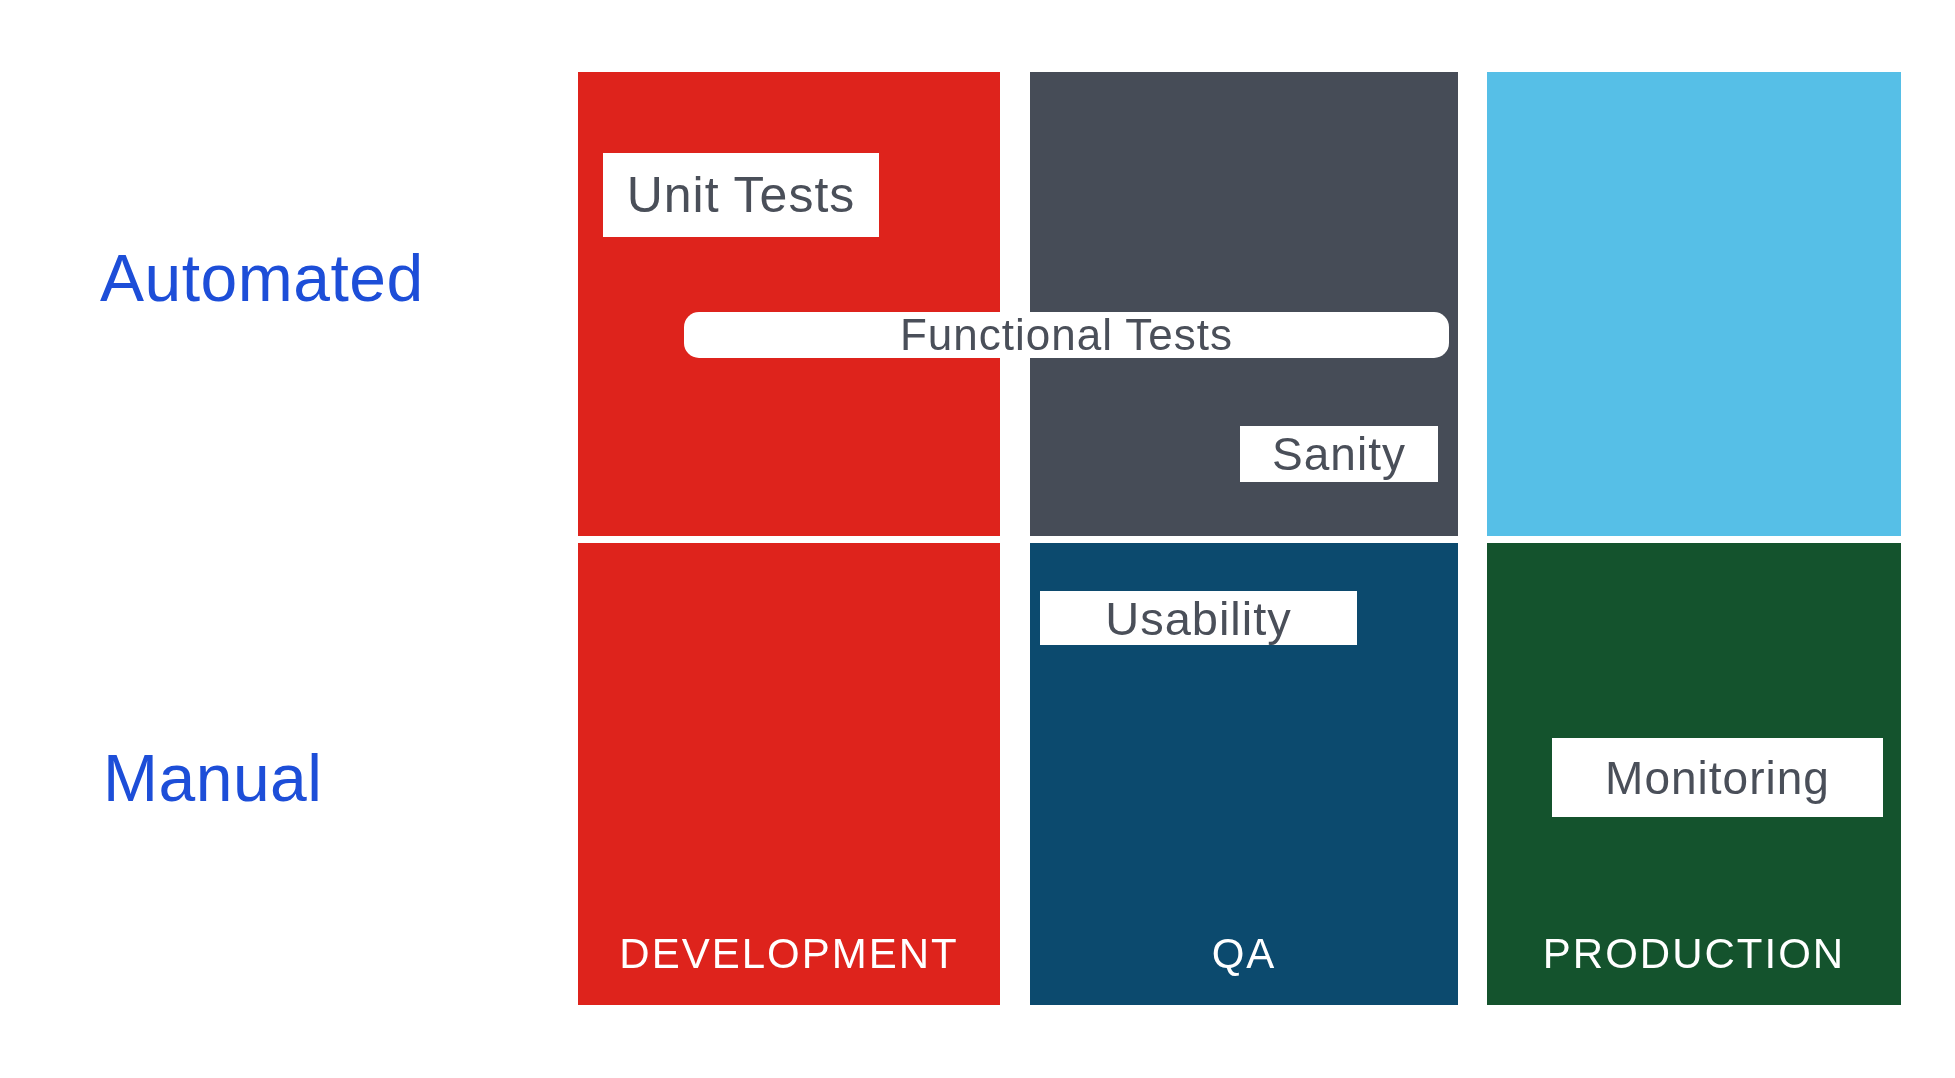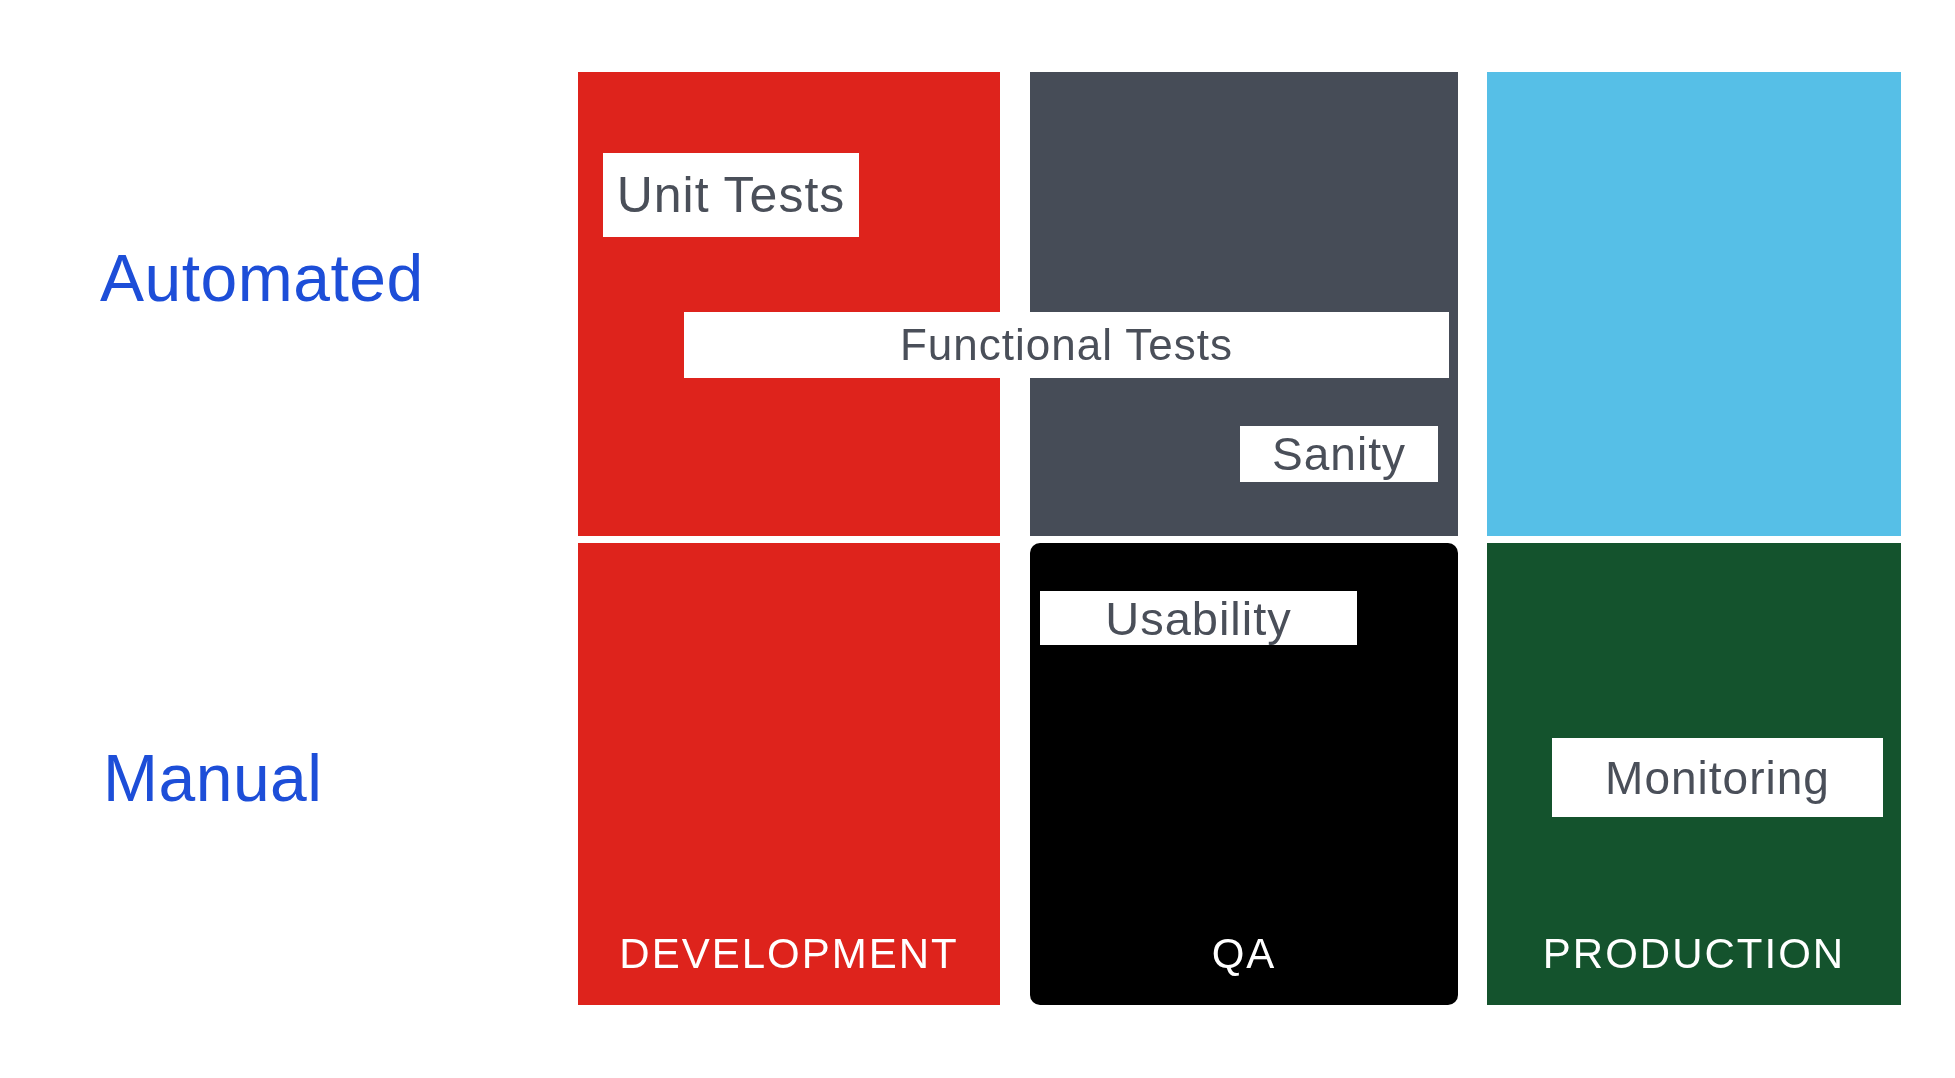--- a/index.html
+++ b/index.html
@@ -61,41 +61,41 @@
     display: flex;
     align-items: center;
     justify-content: center;
     color: #4A4F59;
     font-weight: 300;
     letter-spacing: 1px;
     line-height: 1;
     white-space: nowrap;
     z-index: 3;
   }
-  #tag-unit-tests       { left: 603px;  top: 153px; width: 256px; height: 84px; font-size: 50px; }
-  #tag-functional-tests { left: 684px;  top: 312px; width: 765px; height: 66px; font-size: 44px; }
+  #tag-unit-tests       { left: 603px;  top: 153px; width: 276px; height: 84px; font-size: 50px; }
+  #tag-functional-tests { left: 684px;  top: 312px; width: 765px; height: 46px; font-size: 44px; border-radius: 15px; }
   #tag-sanity           { left: 1240px; top: 426px; width: 198px; height: 56px; font-size: 46px; }
   #tag-usability        { left: 1040px; top: 591px; width: 317px; height: 54px; font-size: 47px; }
   #tag-monitoring       { left: 1552px; top: 730px; width: 331px; height: 79px; font-size: 46px; margin-top: 8px; }
 </style>
 </head>
 <body>
 
 <div id="canvas">
 
   <div class="row-label" id="row-automated">Automated</div>
   <div class="row-label" id="row-manual">Manual</div>
 
   <div class="block col-dev block-auto" style="background-color: rgb(222, 35, 28);"></div>
   <div class="block col-dev block-manual" style="background-color: rgb(222, 35, 28);">
     <div class="col-title">DEVELOPMENT</div>
   </div>
 
   <div class="block col-qa block-auto" style="background-color: rgb(70, 76, 87);"></div>
-  <div class="block col-qa block-manual" style="background-color: #000000; border-radius: 10px;">
+  <div class="block col-qa block-manual" style="background-color: #0c4a6e;">
     <div class="col-title">QA</div>
   </div>
 
   <div class="block col-prod block-auto" style="background-color: rgb(86, 191, 231);"></div>
   <div class="block col-prod block-manual" style="background-color: #14532d;">
     <div class="col-title">PRODUCTION</div>
   </div>
 
   <div class="tag" id="tag-unit-tests">Unit Tests</div>
   <div class="tag" id="tag-functional-tests">Functional Tests</div>

